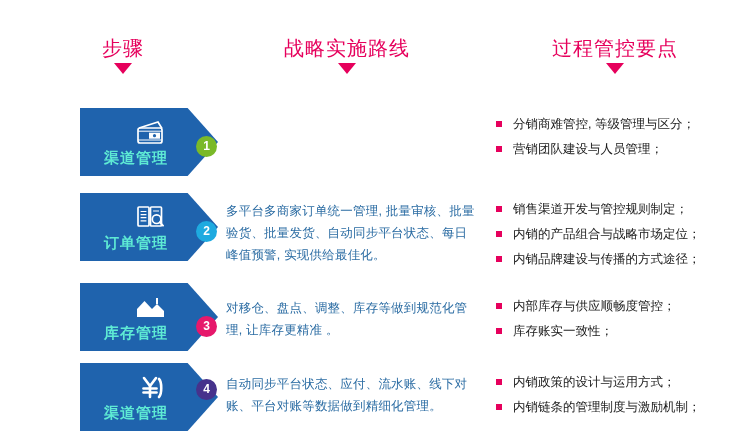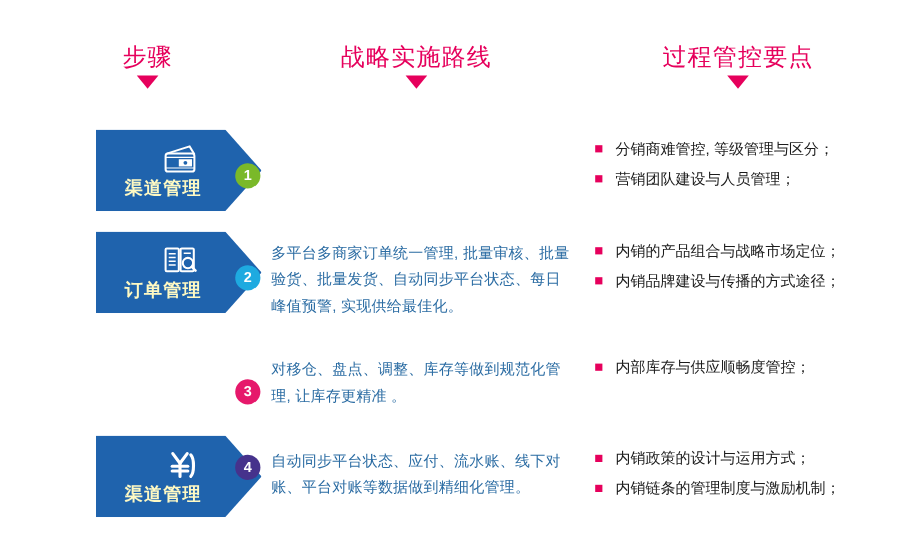--- a/index.html
+++ b/index.html
@@ -83,21 +83,21 @@
     align-items: center;
     justify-content: center;
   }
   .tag-icon svg { display: block; }
   .tag-label {
     width: 100%;
     padding-left: 2px;
     padding-right: 28px;
     box-sizing: border-box;
     text-align: center;
-    color: #fef9c3;
+    color: #5eead4;
     font-size: 15px;
     font-weight: bold;
     letter-spacing: 1px;
     line-height: 19px;
     white-space: nowrap;
   }
 
   
   .badge {
     position: absolute;
@@ -220,36 +220,54 @@
         <path d="M25.8 19.4 L29 22.6" stroke="#ffffff" stroke-width="2" stroke-linecap="round"></path>
       </svg>
     </div>
     <div class="tag-label">订单管理</div>
   </div>
   <div class="badge" style="background:#1eaae0">2</div>
   <div class="desc">多平台多商家订单统一管理, 批量审核、批量验货、批量发货、自动同步平台状态、每日峰值预警, 实现供给最佳化。</div>
   <div class="points">
     <div class="point">
       <span class="point-marker"></span>
+      <span class="point-text">销售渠道开发与管控规则制定；</span>
+    </div>
+    <div class="point">
+      <span class="point-marker"></span>
       <span class="point-text">内销的产品组合与战略市场定位；</span>
     </div>
     <div class="point">
       <span class="point-marker"></span>
       <span class="point-text">内销品牌建设与传播的方式途径；</span>
     </div>
   </div>
 </div>
 
 <div class="row row-3">
+  <div class="tag">
+    <div class="tag-icon">
+      <svg width="40" height="26" viewBox="0 0 40 26">
+        <path d="M5 14 L12.5 6 L20 14 L20 22 L5 22 Z" fill="#ffffff"></path>
+        <path d="M18 16 L25 9 L32 16 L32 22 L18 22 Z" fill="#ffffff"></path>
+        <path d="M25 3 L25 9" stroke="#ffffff" stroke-width="2"></path>
+      </svg>
+    </div>
+    <div class="tag-label">库存管理</div>
+  </div>
   <div class="badge" style="background:#e6186b">3</div>
   <div class="desc">对移仓、盘点、调整、库存等做到规范化管理, 让库存更精准 。</div>
   <div class="points">
     <div class="point">
       <span class="point-marker"></span>
       <span class="point-text">内部库存与供应顺畅度管控；</span>
+    </div>
+    <div class="point">
+      <span class="point-marker"></span>
+      <span class="point-text">库存账实一致性；</span>
     </div>
   </div>
 </div>
 
 <div class="row row-4">
   <div class="tag">
     <div class="tag-icon">
       <svg width="36" height="28" viewBox="0 0 36 28">
         <g stroke="#ffffff" stroke-width="2.6" stroke-linecap="round" fill="none">
           <path d="M10 4 L16 12 L16 23"></path>

